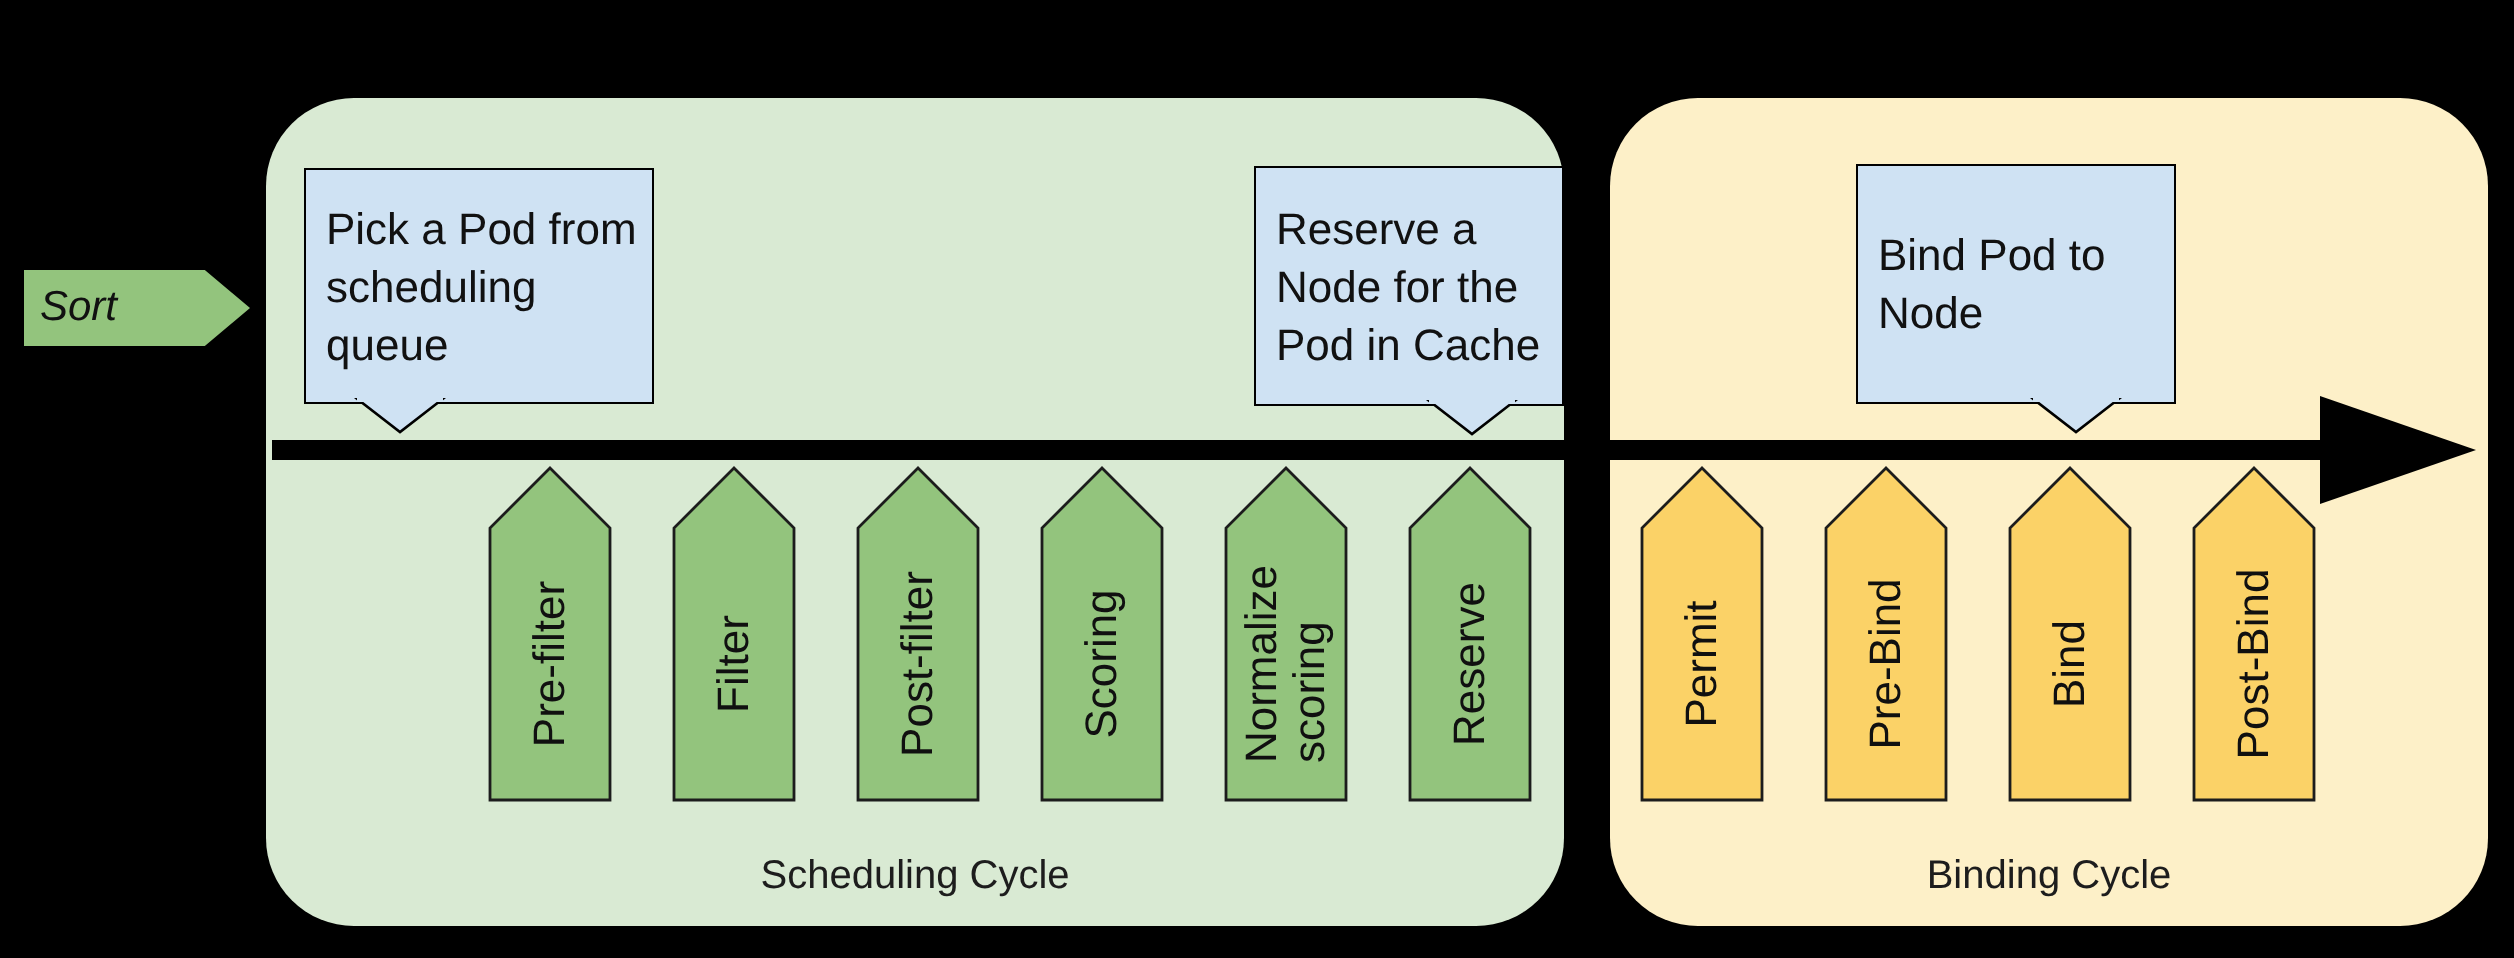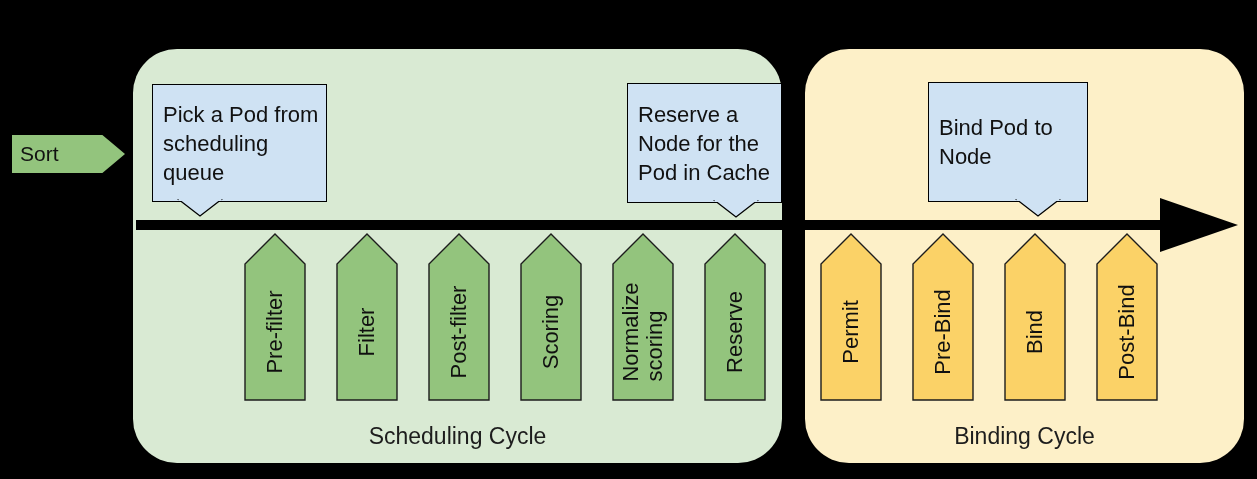--- a/index.html
+++ b/index.html
@@ -12,28 +12,29 @@
     overflow:hidden;
   }
   
   .sort-arrow{
     position:absolute;left:12px;top:135px;width:113px;height:38px;
     background:#93C47D;
     clip-path:polygon(0 0,80% 0,100% 50%,80% 100%,0 100%);
     display:flex;align-items:center;
     padding-left:8px;box-sizing:border-box;
     font-size:21px;
+    font-style:italic;
   }
   
   .panel{position:absolute;top:49px;height:414px;border-radius:44px;}
   .panel-scheduling{left:133px;width:649px;background:#D9EAD3;}
   .panel-binding{left:805px;width:439px;background:#FDF0C8;}
   .cycle-label{
     position:absolute;left:0;right:0;bottom:13px;
-    text-align:center;font-size:23px;color:#1d1d1d;
+    text-align:center;font-size:20px;color:#1d1d1d;
   }
   
   .timeline-bar{position:absolute;left:136px;top:220px;width:1024px;height:10px;background:#000;}
   .timeline-head{
     position:absolute;left:1160px;top:198px;width:78px;height:54px;background:#000;
     clip-path:polygon(0 0,100% 50%,0 100%);
   }
   
   .callout{
     position:absolute;background:#CFE2F3;border:1px solid #000;

